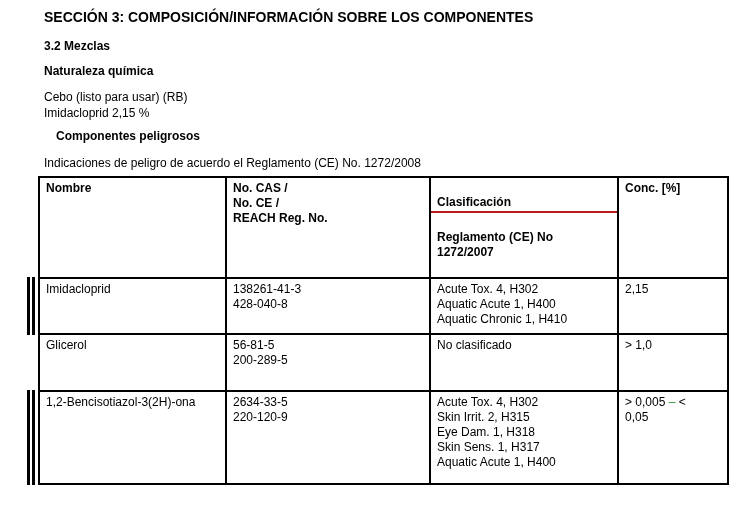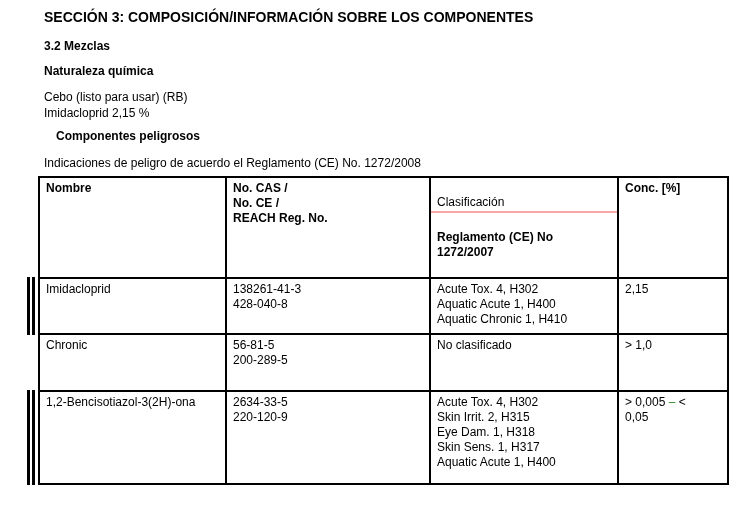--- a/index.html
+++ b/index.html
@@ -15,21 +15,21 @@
   .h-minor{font-weight:bold;margin:9px 0 0 0;}
   .para{margin:10px 0 0 0;white-space:pre-line;}
   .h-comp{font-weight:bold;margin:7px 0 0 12px;}
   .note{margin:11px 0 0 0;}
 
   table{border-collapse:collapse;table-layout:fixed;border-radius:10px;}
   .ctab{width:689px;margin:5px 0 0 -6px;}
   .ctab td{border:2px solid #000;vertical-align:top;padding:3px 6px;line-height:15px;white-space:pre-line;}
   .ctab td.hd{font-weight:bold;}
   .ctab .hsplit{padding:0;}
-  .hsplit-top{font-weight:normal;padding:2px 6px 1px;border-bottom:2px solid #fca5a5;line-height:15px;}
+  .hsplit-top{font-weight:bold;padding:2px 6px 1px;border-bottom:2px solid #b91c1c;line-height:15px;}
   .hsplit-bottom{font-weight:bold;padding:2px 6px;line-height:15px;white-space:pre-line;}
   .ctab tr.hrow td{height:48px;}
   .ctab tr.r1 td{height:48px;}
   .ctab tr.r2 td{height:49px;}
   .ctab tr.r3 td{height:85px;}
   .c-name{position:relative;}
   .c-name .nm{display:inline-block;max-width:158px;}
   .ctab tr[data-changed="true"] .c-name::before{
     content:"";position:absolute;left:-13px;top:-2px;bottom:-2px;width:3px;background:#000;}
   .ctab tr[data-changed="true"] .c-name::after{
@@ -80,21 +80,21 @@
     <tr class="r1" data-changed="true">
       <td class="c-name"><span class="nm">Imidacloprid</span></td>
       <td>138261-41-3
 428-040-8</td>
       <td>Acute Tox. 4, H302
 Aquatic Acute 1, H400
 Aquatic Chronic 1, H410</td>
       <td>2,15</td>
     </tr>
     <tr class="r2" data-changed="false">
-      <td class="c-name"><span class="nm">Chronic</span></td>
+      <td class="c-name"><span class="nm">Glicerol</span></td>
       <td>56-81-5
 200-289-5</td>
       <td>No clasificado</td>
       <td>&gt; 1,0</td>
     </tr>
     <tr class="r3" data-changed="true">
       <td class="c-name"><span class="nm">1,2-Bencisotiazol-3(2H)-ona</span></td>
       <td>2634-33-5
 220-120-9</td>
       <td>Acute Tox. 4, H302

